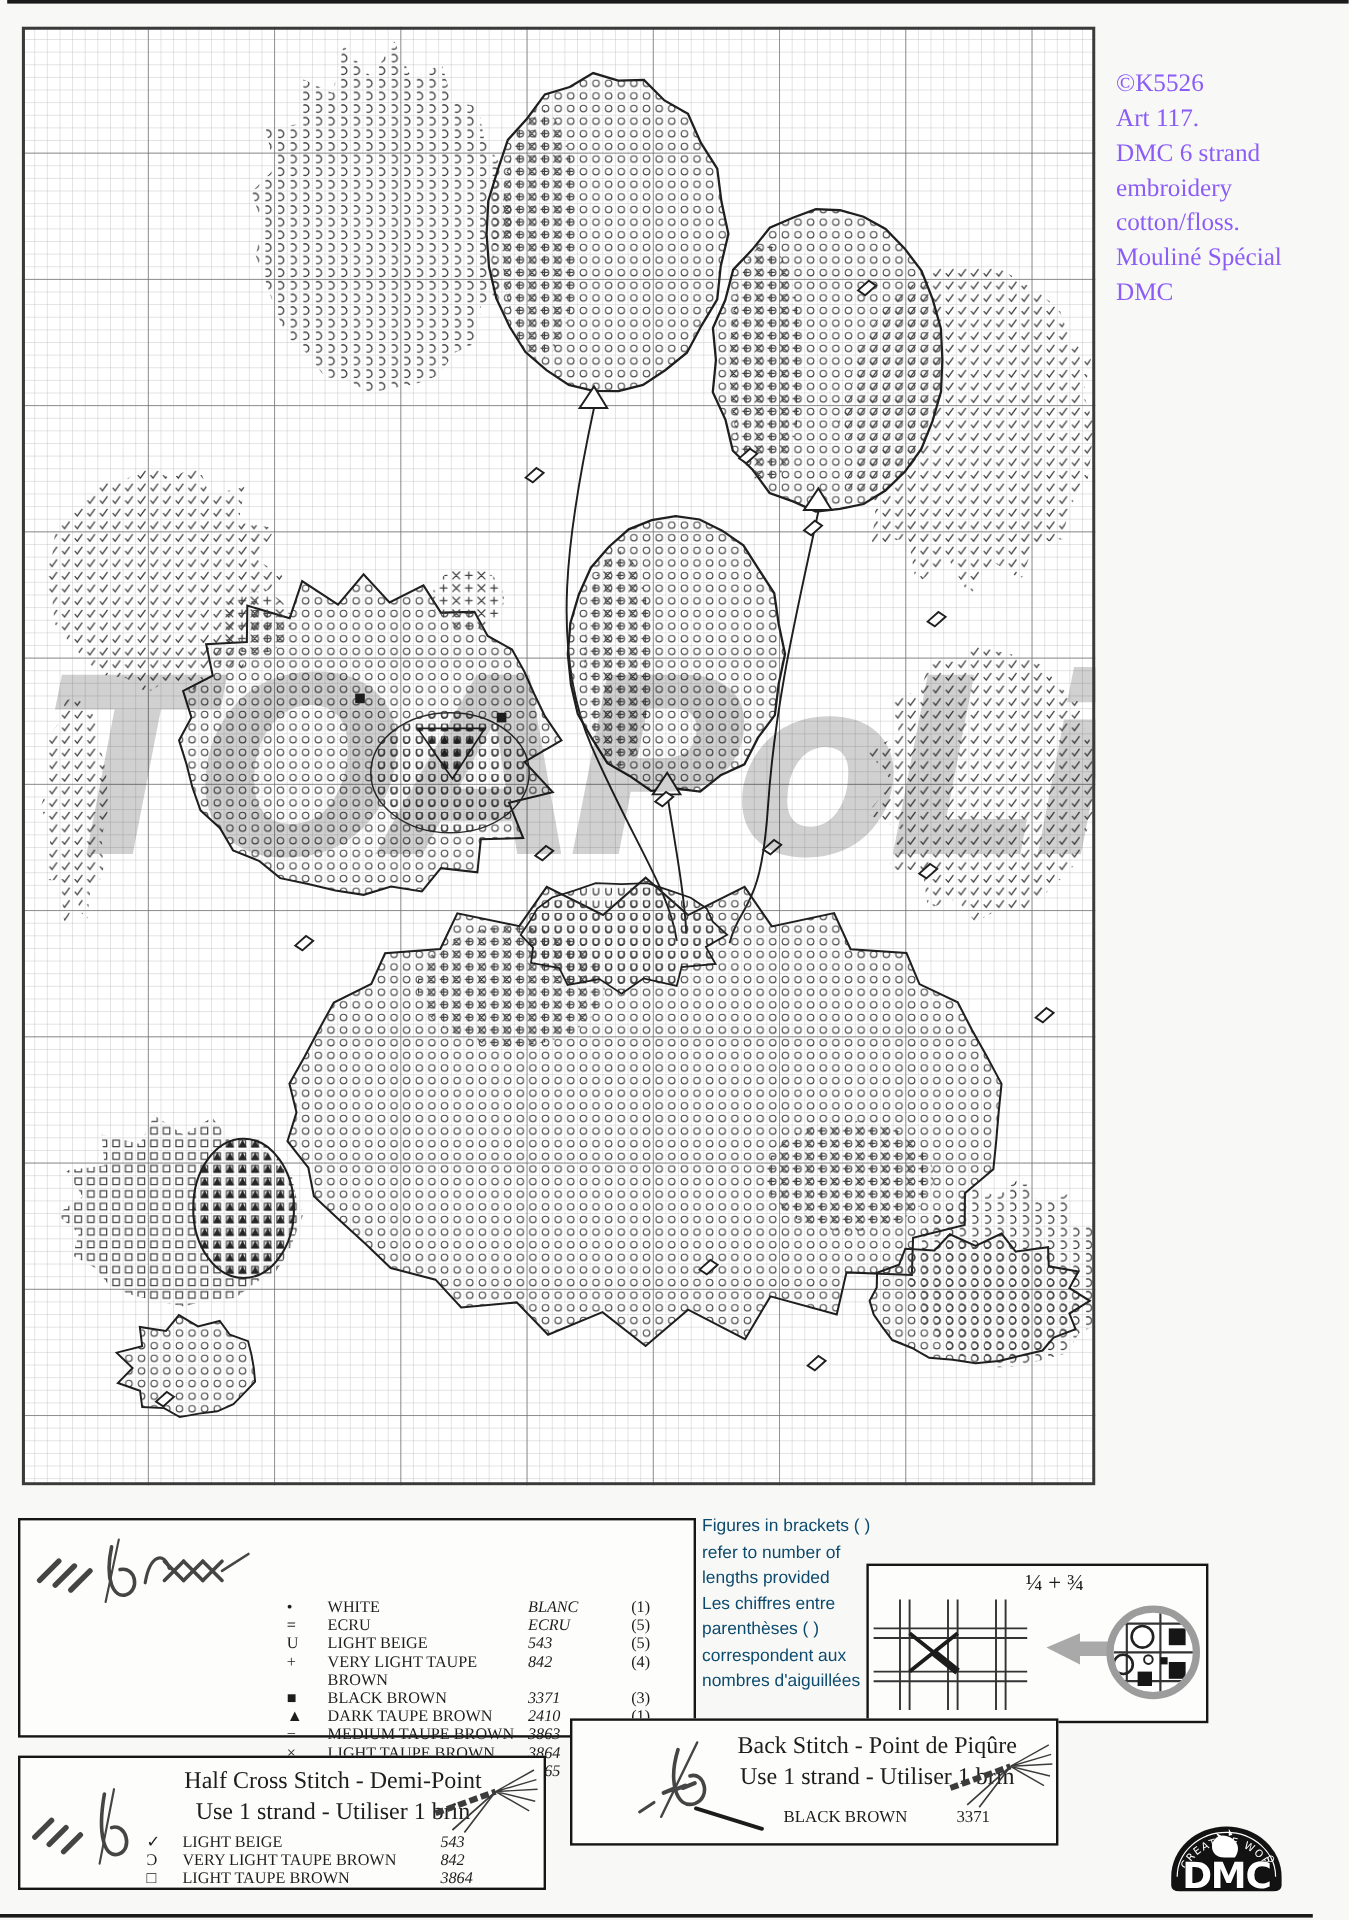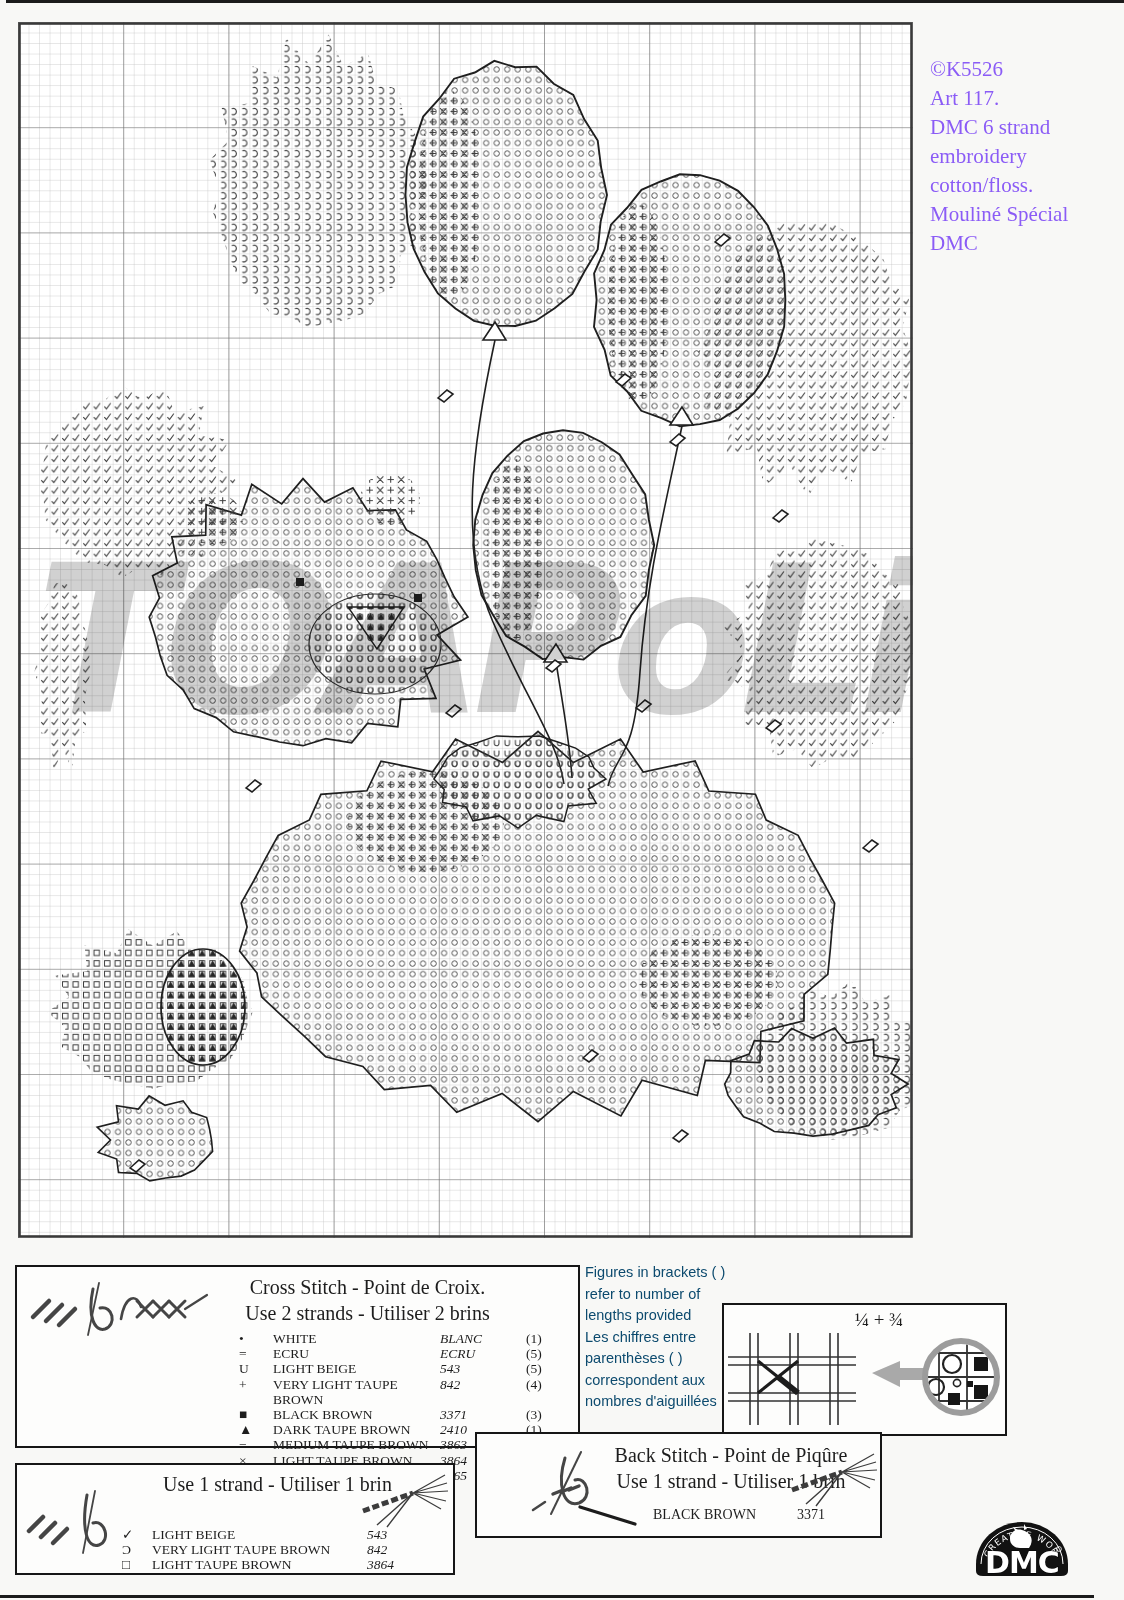--- a/index.html
+++ b/index.html
@@ -173,24 +173,20 @@
       <path d="M34,48 L50,32" stroke-width="4.5"></path>
       <path d="M68,12 C62,40 70,55 80,52 C92,48 88,28 75,31" stroke-width="3"></path>
       <path d="M74,6 L63,58" stroke-width="1.8"></path>
       <path d="M96,42 C100,18 112,16 116,30" stroke-width="2.6"></path>
       <path d="M112,40 L128,24 M112,24 L128,40" stroke-width="3"></path>
       <path d="M128,40 L144,24 M128,24 L144,40" stroke-width="3"></path>
       <path d="M144,40 L160,24 M144,24 L160,40" stroke-width="3"></path>
       <path d="M160,32 L182,18" stroke-width="2.2"></path>
     </g>
   </svg>
-  <div class="titles">
-    <div class="leg-title">Cross Stitch - Point de Croix.</div>
-    <div class="leg-title">Use 2 strands - Utiliser 2 brins</div>
-  </div>
   <div class="rows">
     <div class="leg-row">
         <span class="sym">•</span>
         <span class="nm">WHITE</span>
         <span class="cd">BLANC</span>
         <span class="ct">(1)</span>
       </div>
     <div class="leg-row">
         <span class="sym">=</span>
         <span class="nm">ECRU</span>
@@ -292,20 +288,21 @@
     </g>
   </svg>
   <svg id="icon-half-needle" width="92" height="58" viewBox="0 0 92 58">
     <g stroke="#3c3c3c" fill="none">
       <path d="M6,40 L56,22" stroke-width="5" stroke-dasharray="7 3"></path>
       <path d="M56,22 L88,4 M56,22 L90,12 M56,22 L91,20 M56,22 L89,30 M56,22 L84,38" stroke-width="1.2"></path>
       <path d="M56,22 L20,54 M56,22 L30,56" stroke-width="1.4"></path>
     </g>
   </svg>
   <div class="titles">
+    <div class="leg-title">Half Cross Stitch - Demi-Point</div>
     <div class="leg-title">Use 1 strand - Utiliser 1 brin</div>
   </div>
   <div class="rows">
     <div class="leg-row">
         <span class="sym">✓</span>
         <span class="nm">LIGHT BEIGE</span>
         <span class="cd">543</span>
       </div>
     <div class="leg-row">
         <span class="sym">Ɔ</span>

